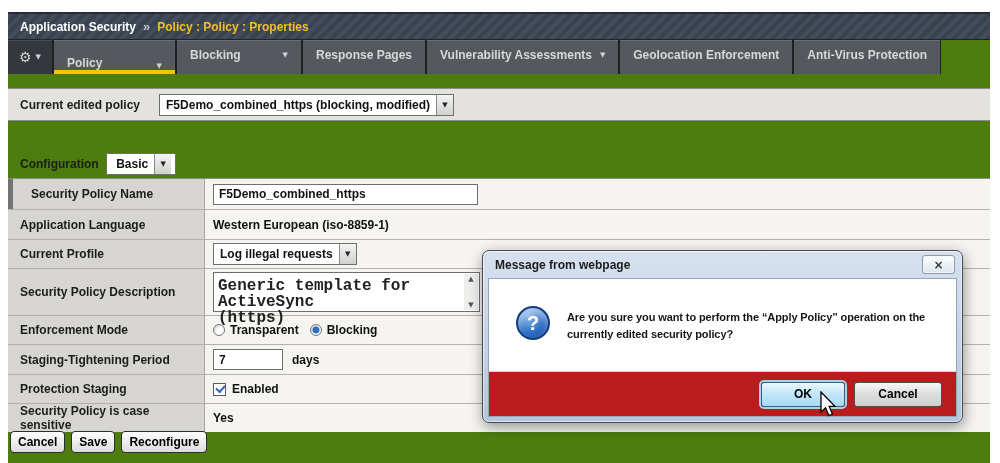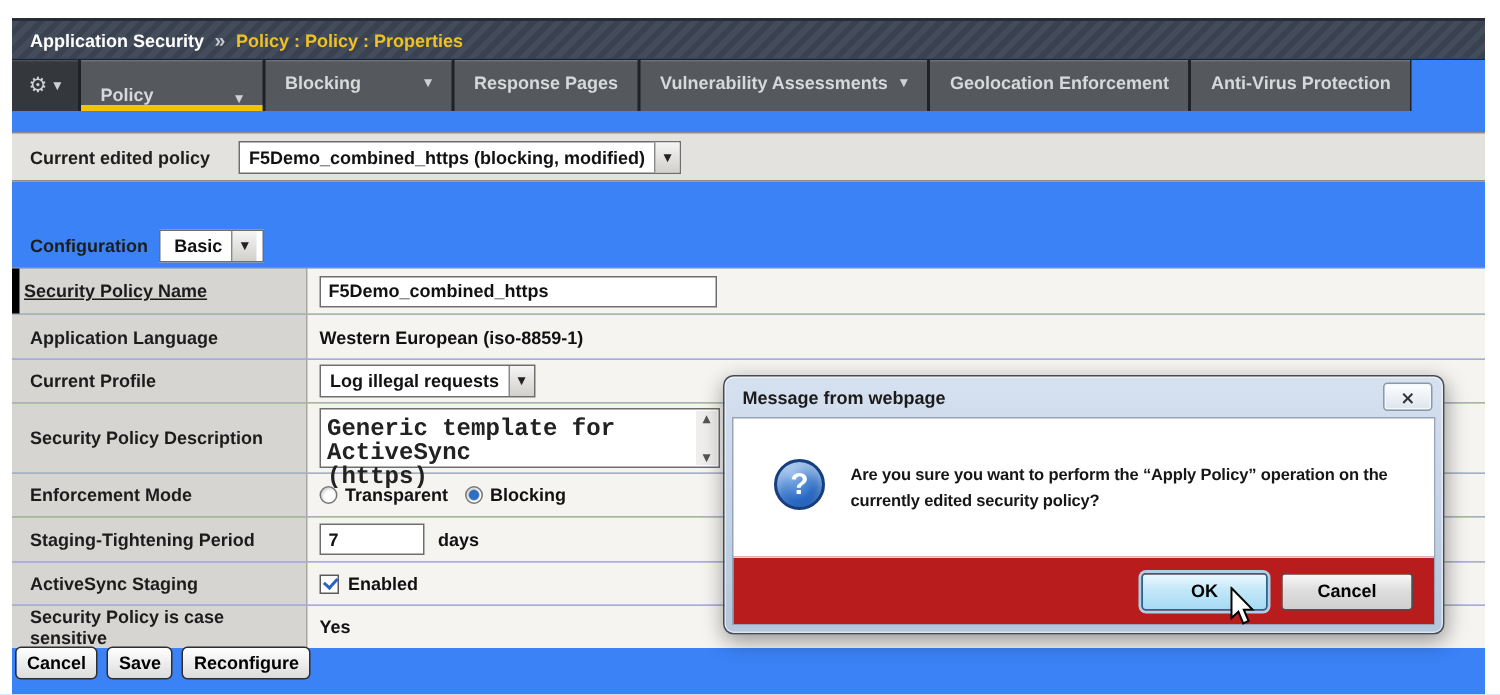--- a/index.html
+++ b/index.html
@@ -1,19 +1,19 @@
 <!DOCTYPE html>
 <html><head>
 <meta charset="utf-8">
 <style>
   * { margin:0; padding:0; box-sizing:border-box; }
   html,body { background:#fff; }
   body { font-family:"Liberation Sans","DejaVu Sans",sans-serif; }
   .screen { position:relative; width:1000px; height:463px; background:#fff; overflow:hidden; }
-  .frame { position:absolute; left:8px; top:12px; width:982px; height:451px; background:#3b82f6; }
+  .frame { position:absolute; left:8px; top:12px; width:982px; height:451px; background:#4d7c0f; }
 
   
   .breadcrumb-bar {
     position:absolute; left:0; top:0; width:982px; height:28px;
     background:repeating-linear-gradient(135deg,#434c5a 0 4px,#3a424f 4px 8px);
     border-top:2px solid #272c36; border-bottom:1px solid #1e232b;
     display:flex; align-items:center; padding-left:12px;
     font-size:12px; font-weight:bold; color:#fff; white-space:nowrap;
   }
   .breadcrumb-bar .sep { color:#c3c7ce; margin:0 7px; font-size:13px; }
@@ -81,21 +81,21 @@
   .row { display:grid; grid-template-columns:197px 1fr; border-bottom:1px solid #b3b1ad; }
   .row .lbl {
     background:#d7d5d1; border-right:1px solid #a8a6a2;
     display:flex; align-items:center; padding-left:12px;
     font-size:12px; font-weight:600; color:#1c1c1c;
   }
   .row .val {
     background:#f5f4f1; display:flex; align-items:center; padding-left:8px;
     font-size:12px; font-weight:600; color:#111;
   }
-  .row.accent .lbl { border-left:5px solid #000000; padding-left:3px;text-decoration:underline; }
+  .row.accent .lbl { border-left:5px solid #737373; padding-left:18px; }
   .r1 { height:31px; } .r2 { height:30px; } .r3 { height:29px; } .r4 { height:47px; }
   .r5 { height:29px; } .r6 { height:30px; } .r7 { height:29px; } .r8 { height:27px; }
 
   .text-input {
     height:21px; border:1px solid #6e6e6e; background:#fff; padding:0 5px;
     font-family:"Liberation Sans","DejaVu Sans",sans-serif; font-size:12px; font-weight:600; color:#111;
   }
   .name-input { width:265px; }
   .period-input { width:70px; margin-right:9px; }
 
@@ -295,21 +295,21 @@
 
       <div class="row r6">
         <div class="lbl">Staging-Tightening Period</div>
         <div class="val">
           <input class="text-input period-input" type="text" value="7" style="">
           <span>days</span>
         </div>
       </div>
 
       <div class="row r7">
-        <div class="lbl">ActiveSync Staging</div>
+        <div class="lbl">Protection Staging</div>
         <div class="val">
           <span class="checkbox checked"></span>
           <span>Enabled</span>
         </div>
       </div>
 
       <div class="row r8">
         <div class="lbl">Security Policy is case sensitive</div>
         <div class="val">Yes</div>
       </div>

